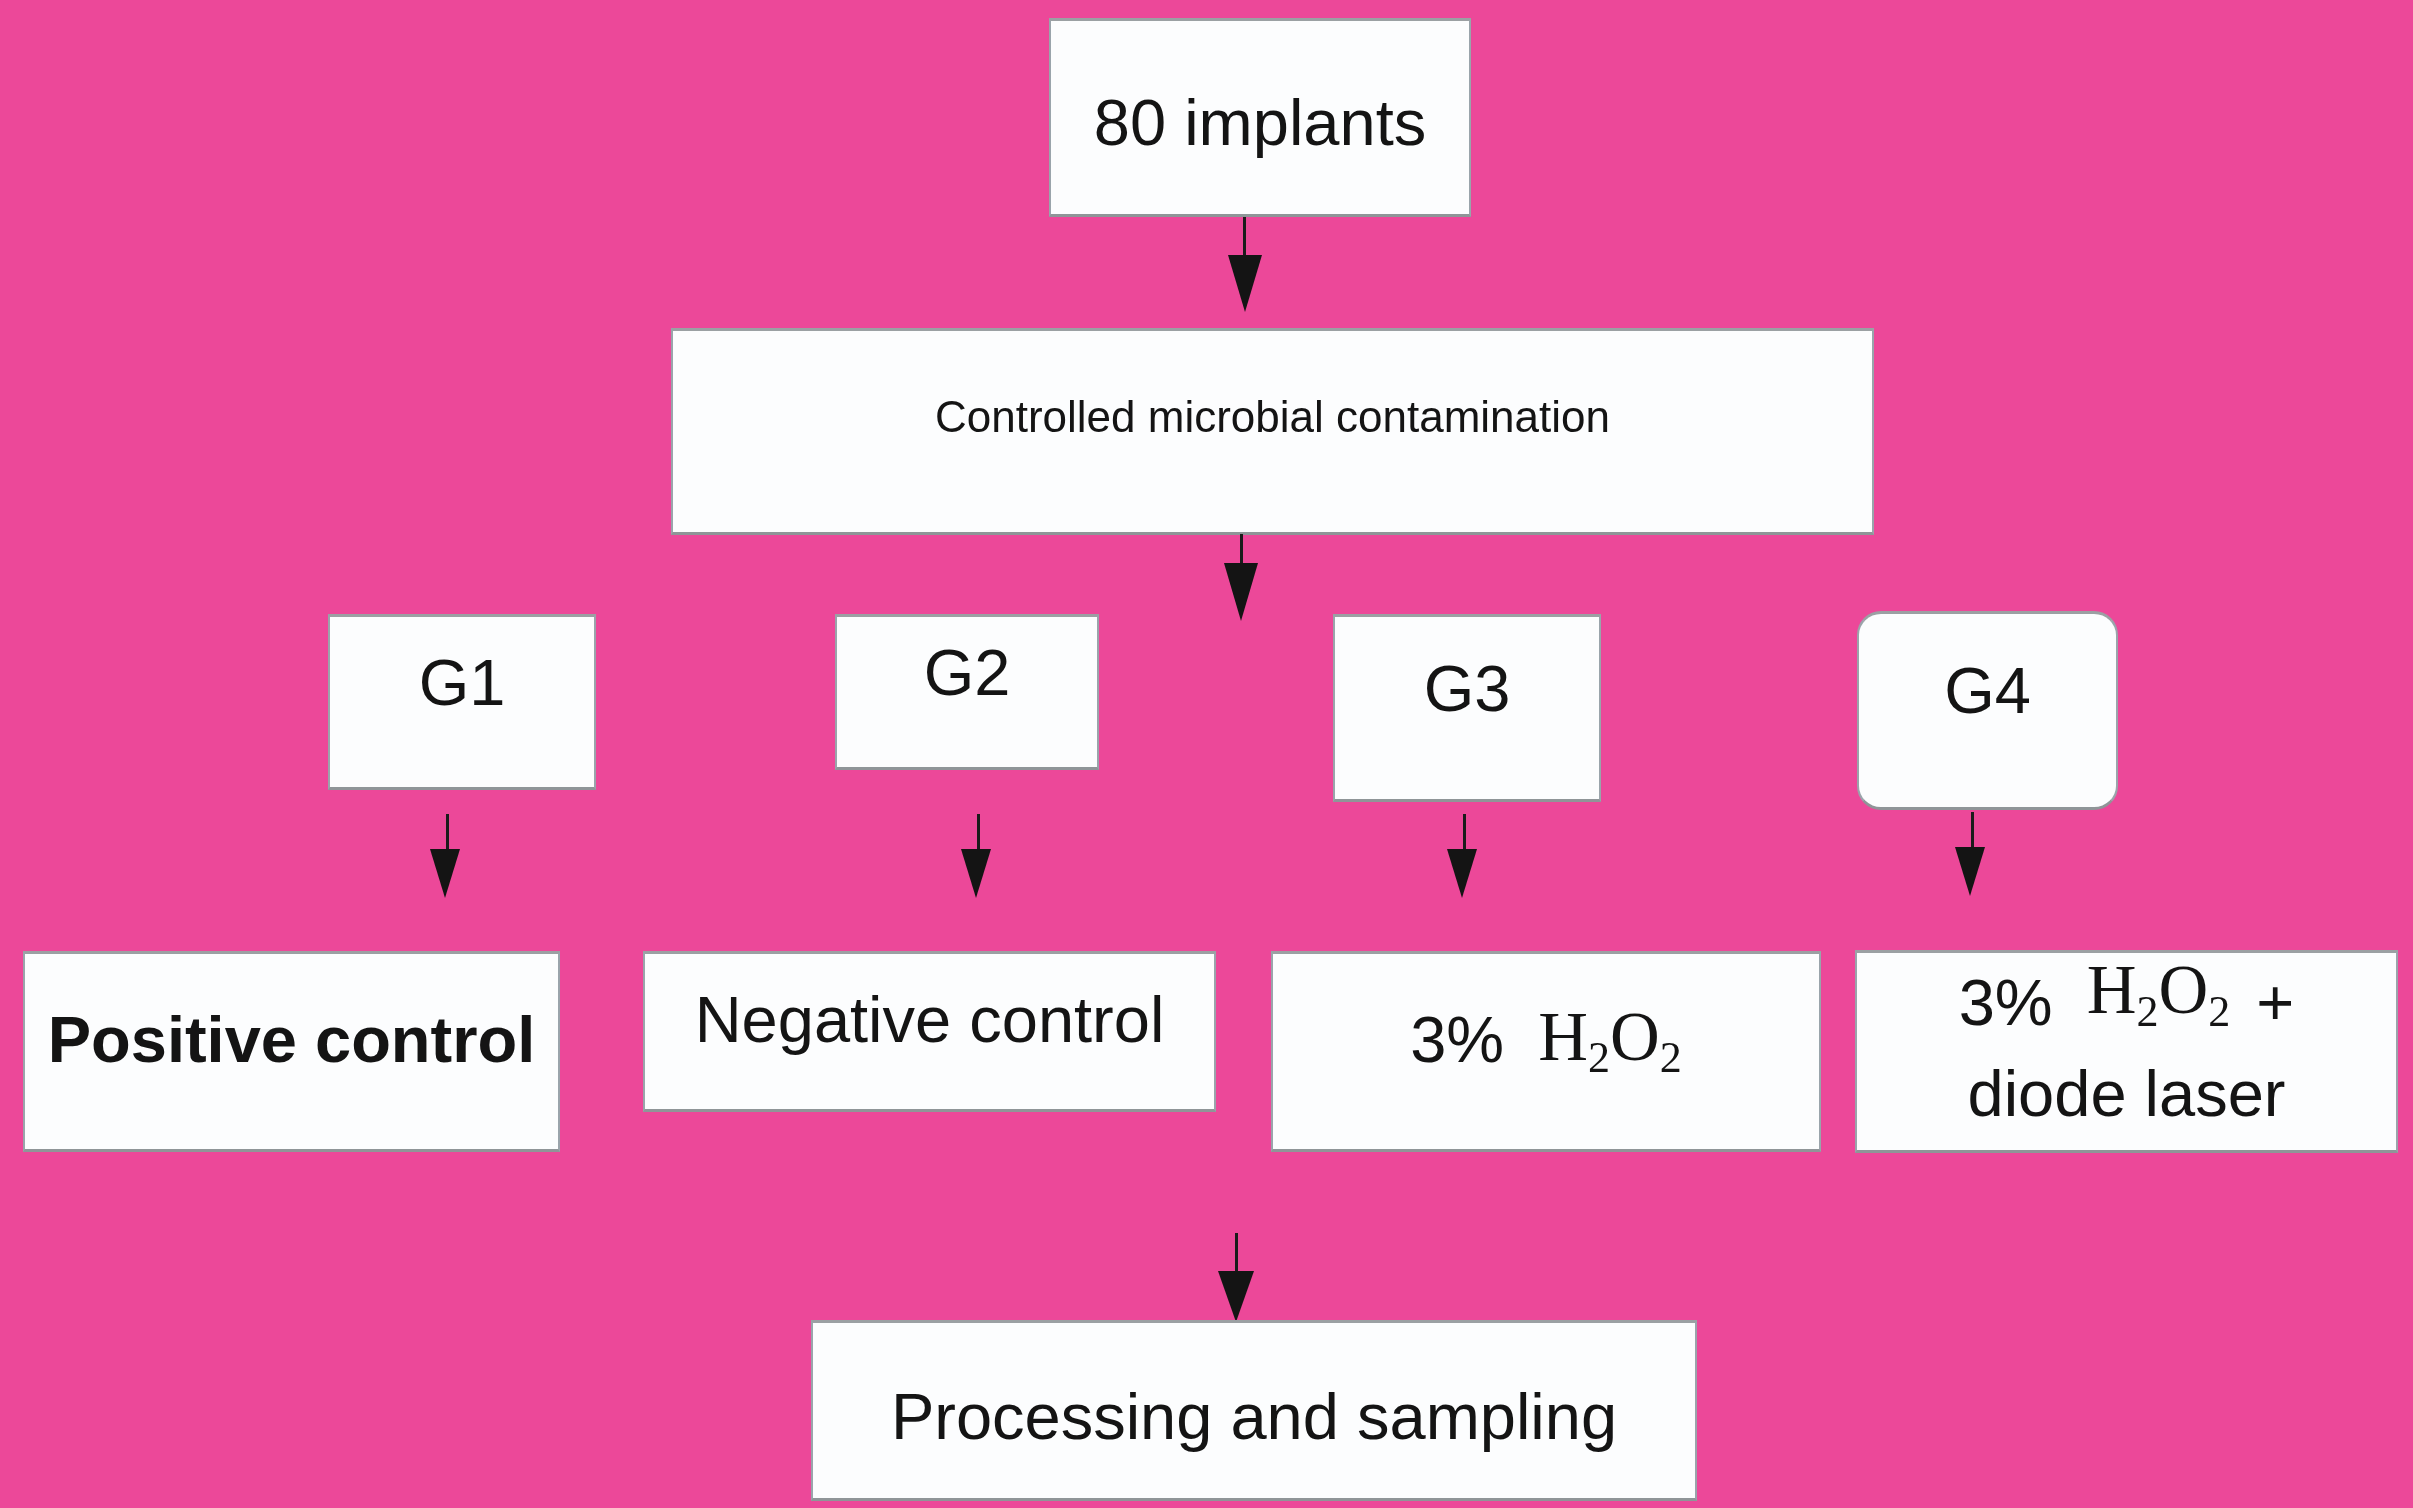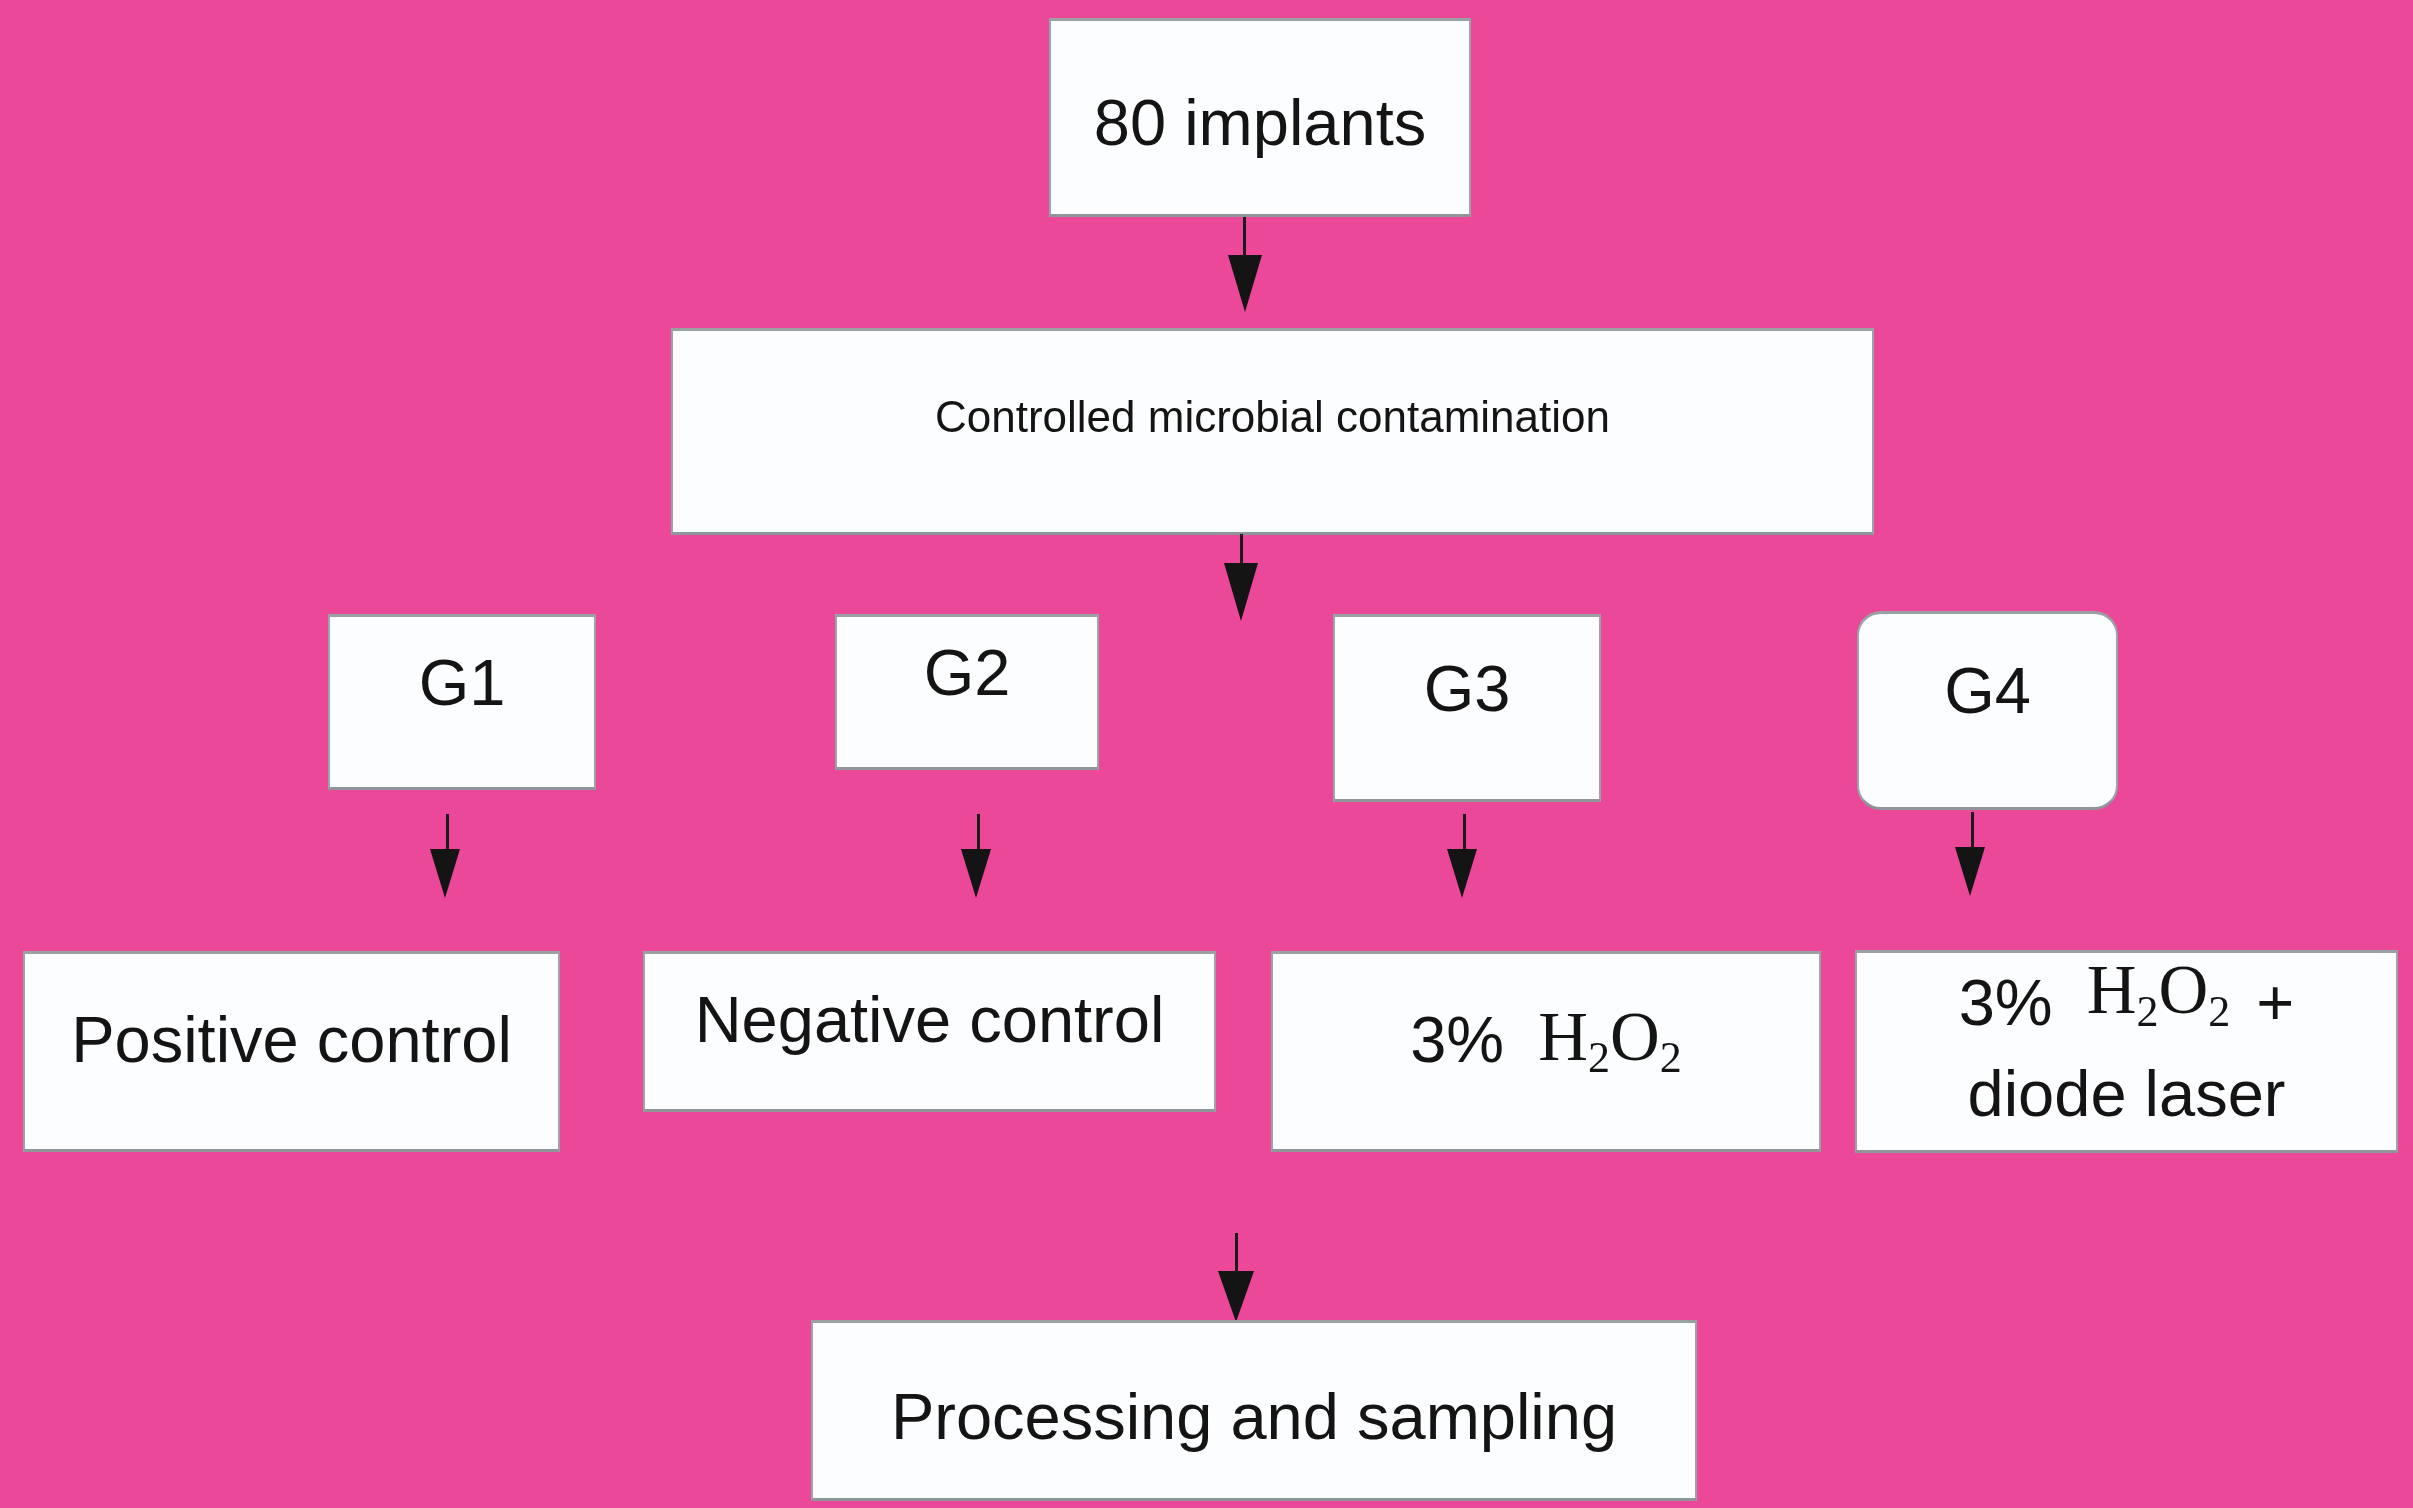--- a/index.html
+++ b/index.html
@@ -31,21 +31,21 @@
     line-height: 1.2;
   }
   
   .node-implants      { left: 1049px; top: 18px;   width: 422px;  height: 199px; padding-top: 10.4px; }
   .node-contamination { left: 671px; top: 328px;  width: 1203px; height: 207px; font-size: 44px; padding-bottom: 29px; }
   .node-g             { padding-bottom: 39px; }
   .node-g1 { left: 328px;  top: 614px; width: 268px; height: 176px; }
   .node-g2 { left: 799px; top: 614px; width: 264px; height: 156px; margin-left: 36px; }
   .node-g3 { left: 1333px; top: 614px; width: 268px; height: 188px; }
   .node-g4 { left: 1857px; top: 611px; width: 261px; height: 199px; border-radius: 24px; }
-  .node-positive   { left: 23px;   top: 951px; width: 537px; height: 201px; padding-bottom: 23.4px; }
+  .node-positive   { left: 23px;   top: 951px; width: 537px; height: 201px; padding-bottom: 23.4px; font-weight: bold; }
   .node-negative   { left: 643px;  top: 951px; width: 573px; height: 161px; padding-bottom: 23.4px; }
   .node-h2o2       { left: 1271px; top: 951px; width: 550px; height: 201px; padding-bottom: 23.4px; }
   .node-h2o2laser  { left: 1855px; top: 950px; width: 543px; height: 203px;
                      flex-direction: column; padding-bottom: 9px; line-height: 1.36; }
   .node-processing { left: 811px; top: 1320px; width: 886px; height: 181px; padding-top: 13px; }
 
   
   .chem {
     font-family: "Liberation Serif", "DejaVu Serif", serif;
     font-size: 1.06em;

